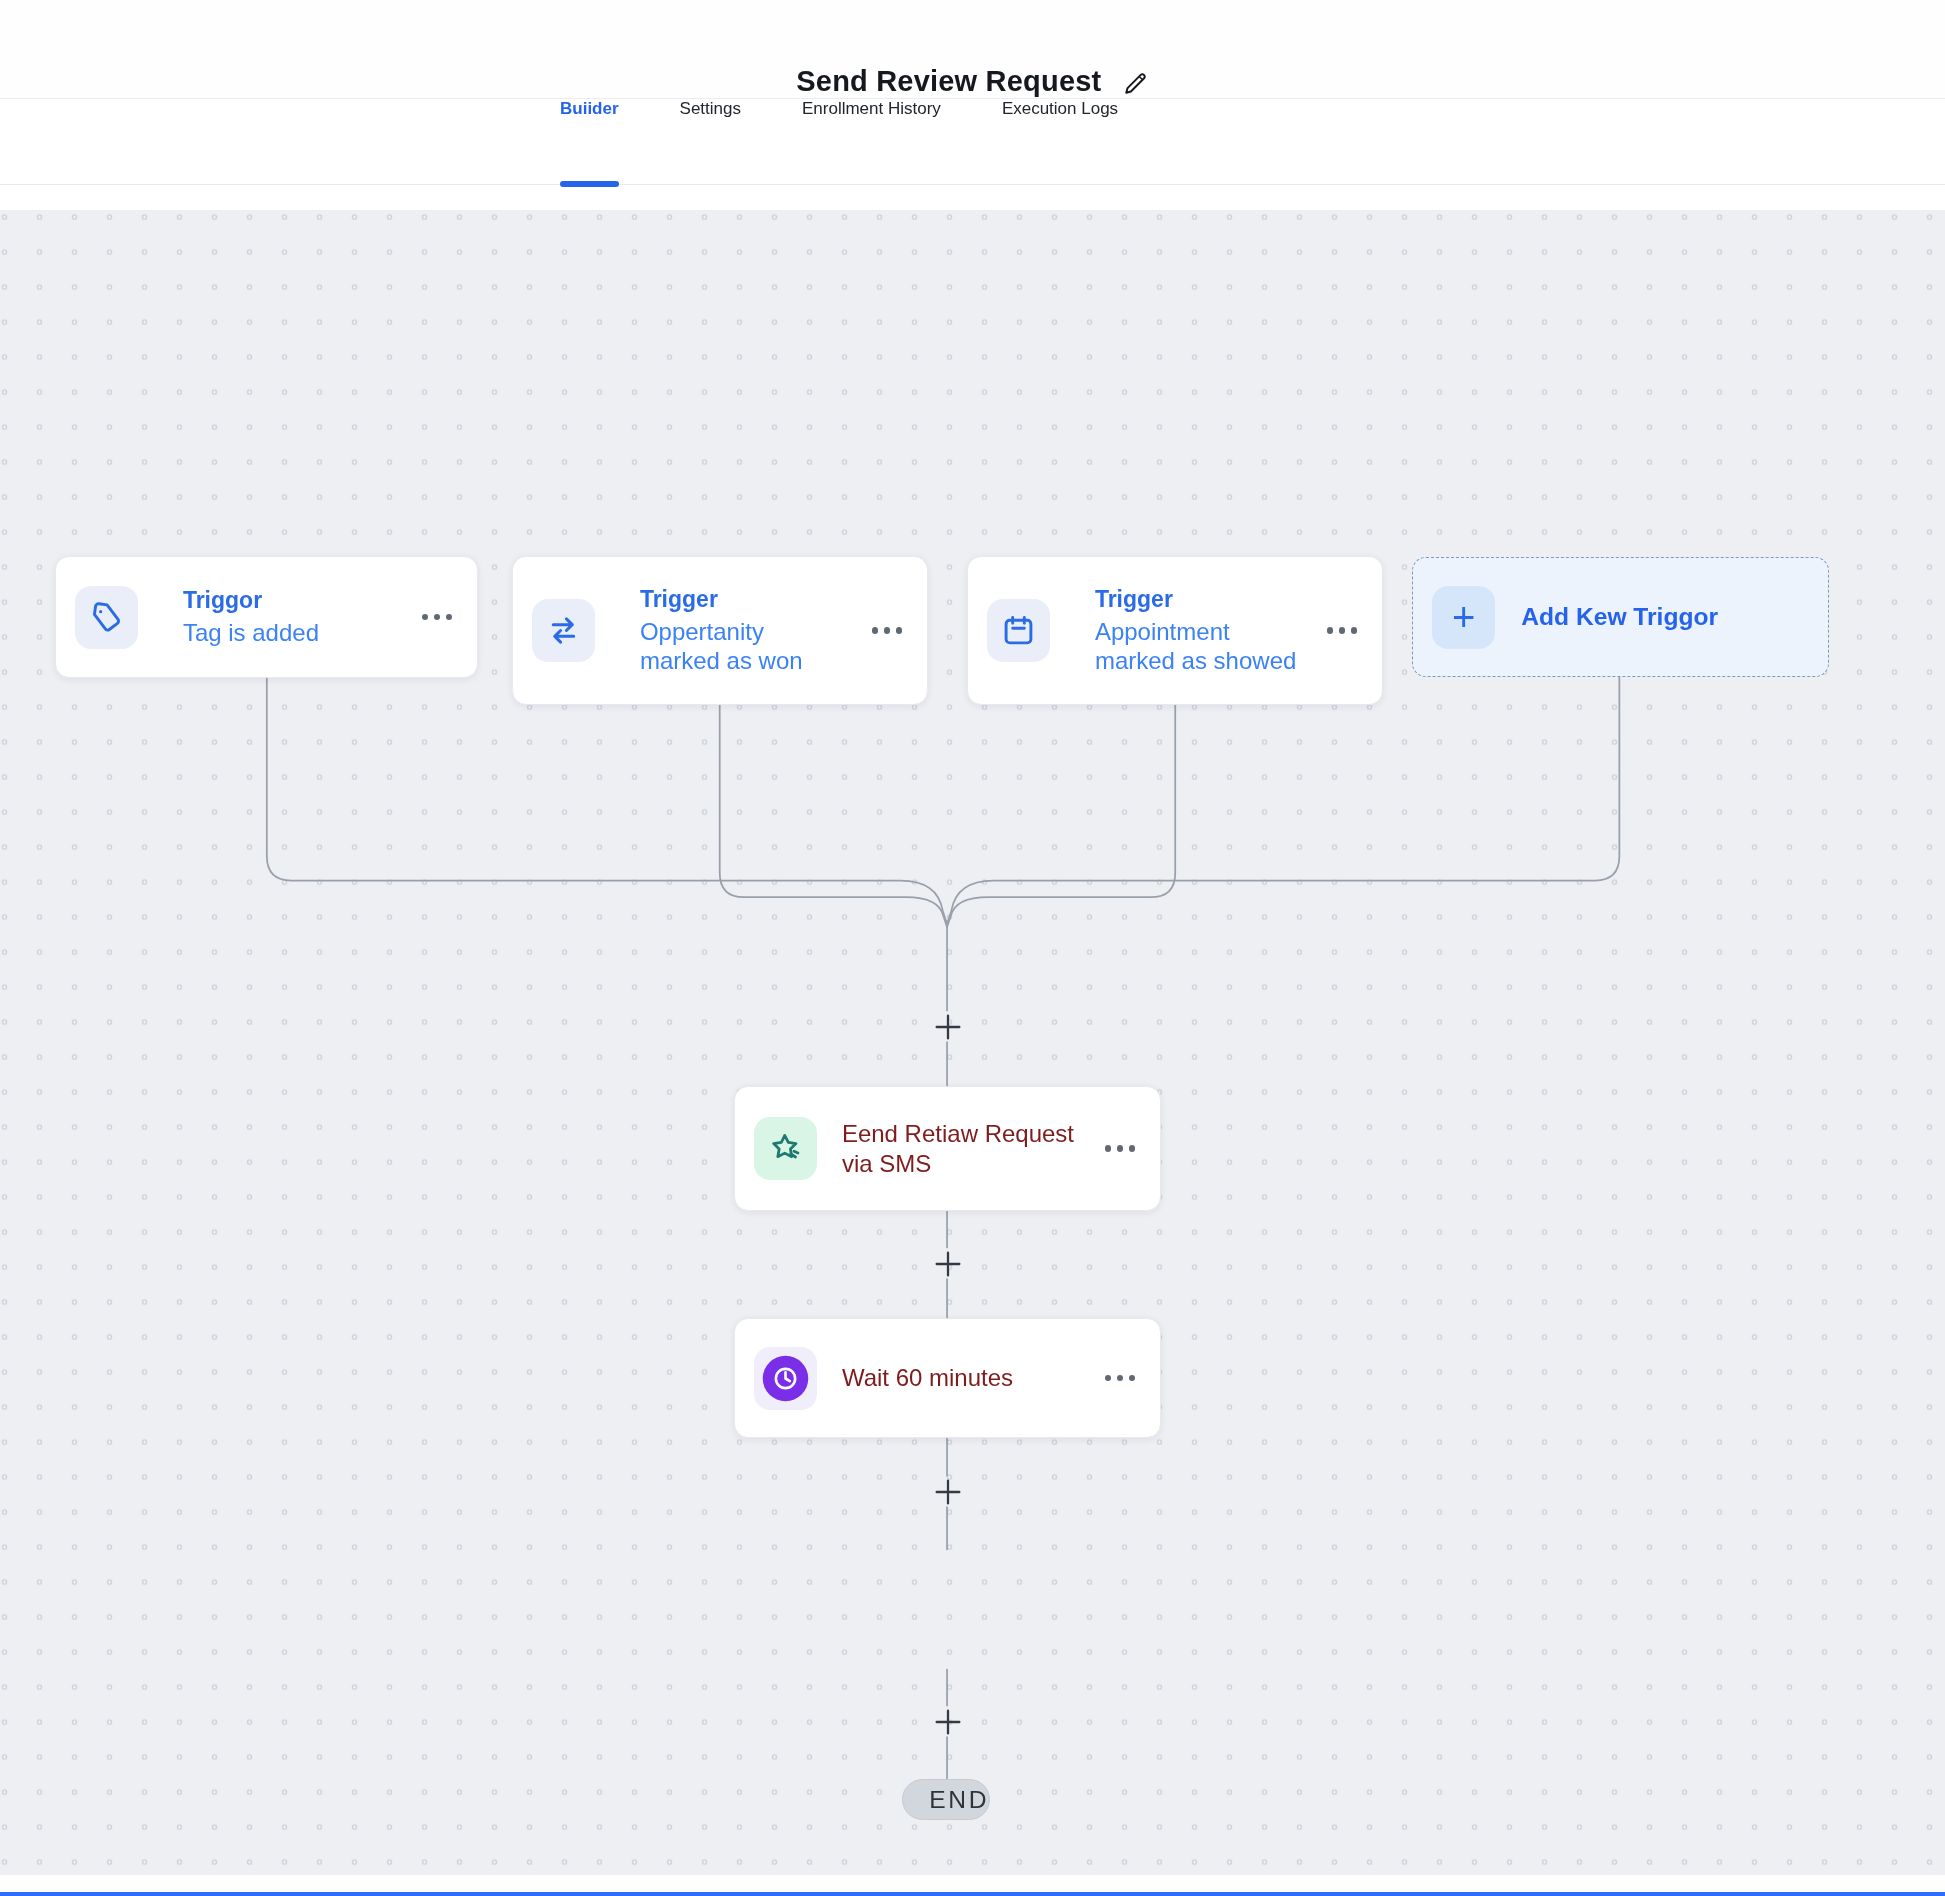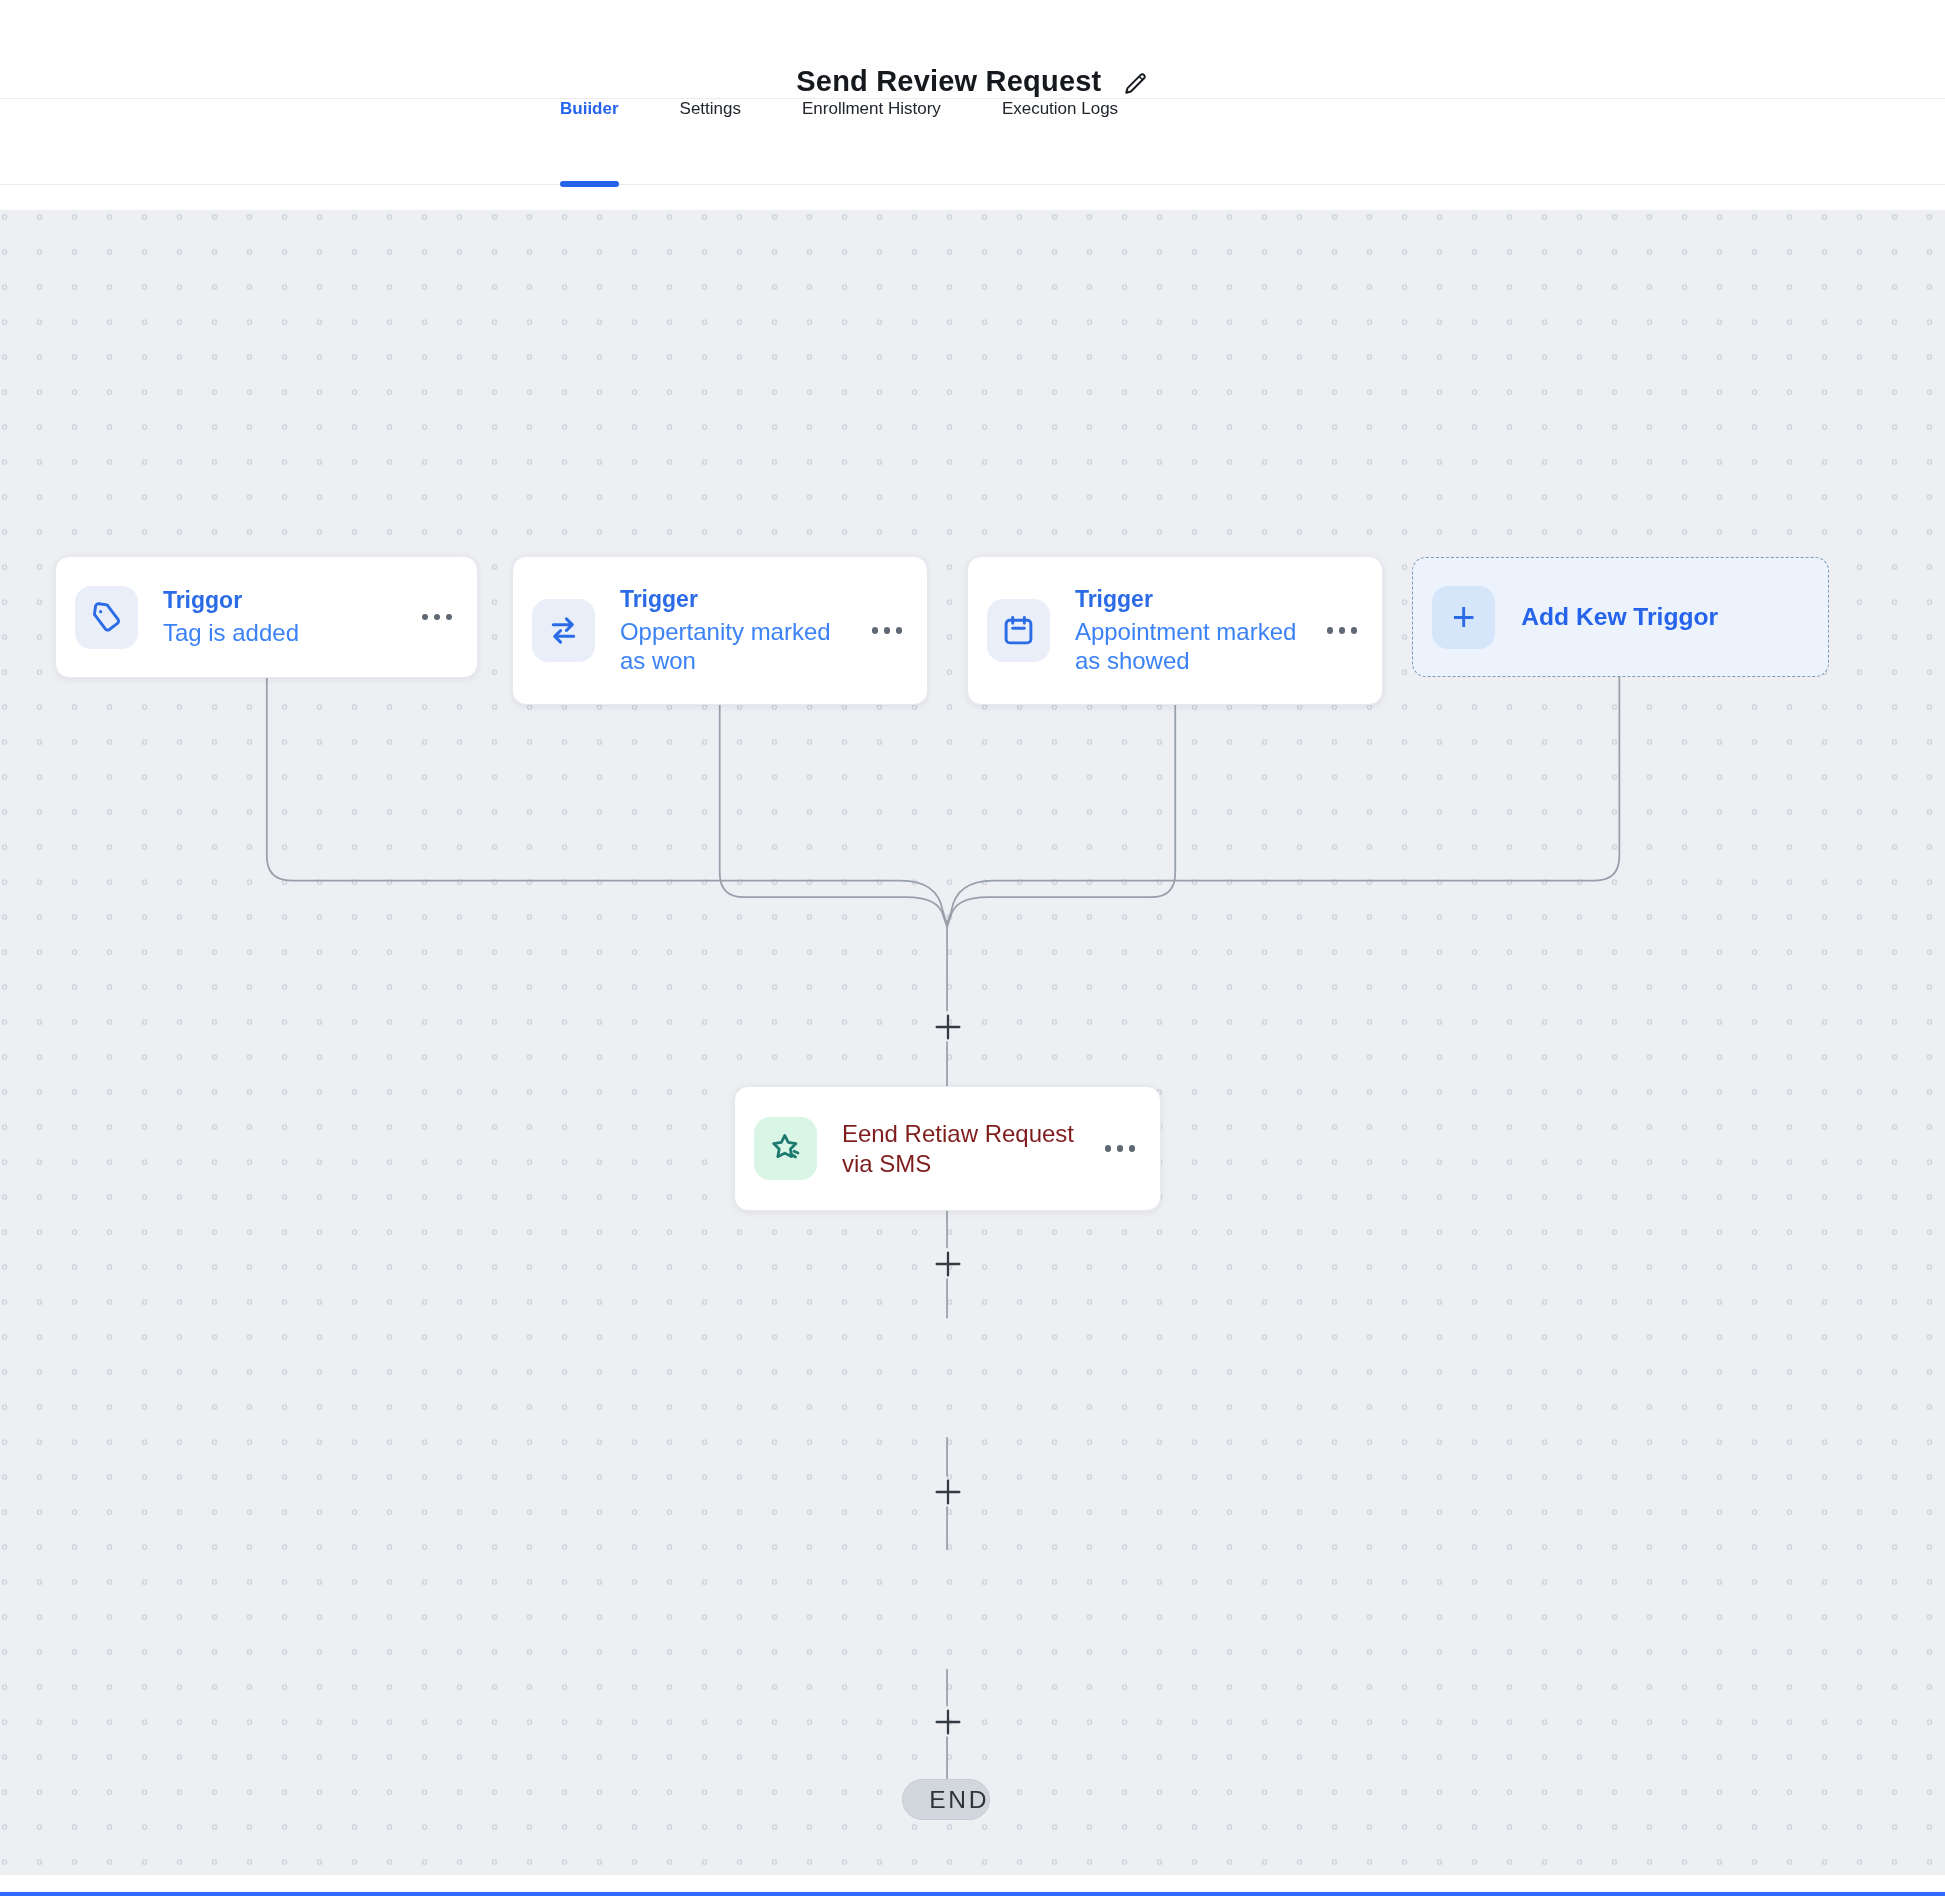--- a/index.html
+++ b/index.html
@@ -26,21 +26,21 @@
   .wires{position:absolute;left:0;top:0;}
 
   .card{position:absolute;background:#fff;border:0.9px solid #e7e9ee;border-radius:14px;
         box-shadow:0 1.8px 7px rgba(25,35,55,.07);display:flex;align-items:center;
         padding:0 23px 0 19.3px;box-sizing:border-box;gap:24.6px;cursor:pointer;}
   .iconbox{width:63px;height:63px;border-radius:16px;flex:none;display:flex;align-items:center;justify-content:center;}
   .blue-box{background:#e9eef9;}
   .mint-box{background:#d9f5e6;}
   .lav-box{background:#f1eefb;}
   .plus-box{background:#d5e6fa;color:#2b6ce6;font-size:40px;font-weight:400;line-height:1;}
-  .tcol{display:flex;flex-direction:column;}
+  .tcol{display:flex;flex-direction:column;margin-left:20px;}
   .tlabel{font-size:23px;font-weight:700;color:#2b6ce6;margin-bottom:4.4px;}
   .tsub{font-size:24px;font-weight:400;color:#3b82f6;line-height:29px;max-width:256px;}
   .stitle{font-size:24px;font-weight:400;color:#7f1d1d;line-height:30px;max-width:263px;}
   .menu{margin-left:auto;display:flex;gap:6.1px;align-items:center;flex:none;cursor:pointer;padding:5.3px 1.8px;}
   .menu i{width:6.1px;height:6.1px;border-radius:50%;background:#5f6874;display:block;}
 
   .addcard{position:absolute;background:#ecf3fc;border:1.8px dashed #7e99bb;border-radius:14px;
            display:flex;align-items:center;gap:26px;padding:0 23px 0 19.3px;box-sizing:border-box;cursor:pointer;}
   .addlabel{font-size:24.6px;font-weight:700;color:#2563eb;}
 
@@ -191,20 +191,35 @@
       </svg>
     </div>
     <div class="stitle">Eend Retiaw Request via SMS</div>
     <div class="menu">
         <i></i>
         <i></i>
         <i></i>
       </div>
   </div>
 
+  <div class="card" style="left:734px;top:1108px;width:427px;height:120px;">
+    <div class="iconbox lav-box">
+      <svg width="49" height="49" viewBox="0 0 56 56">
+        <circle cx="28" cy="28" r="26" fill="#7a2ee8"></circle>
+        <circle cx="28" cy="28" r="11" fill="none" stroke="#ffffff" stroke-width="3"></circle>
+        <path d="M28 21v7l5 3" stroke="#ffffff" stroke-width="3" fill="none" stroke-linecap="round" stroke-linejoin="round"></path>
+      </svg>
+    </div>
+    <div class="stitle">Wait 60 minutes</div>
+    <div class="menu">
+        <i></i>
+        <i></i>
+        <i></i>
+      </div>
+  </div>
 
 
   <div class="endpill">
     <span>END</span>
   </div>
 </div>
 
 <div class="bottomstrip"></div>
 <div class="accentline"></div>
 

